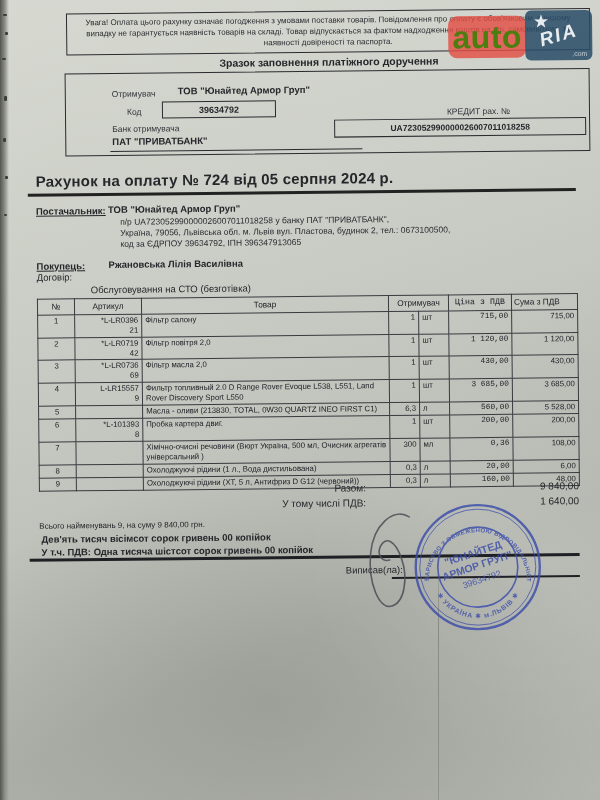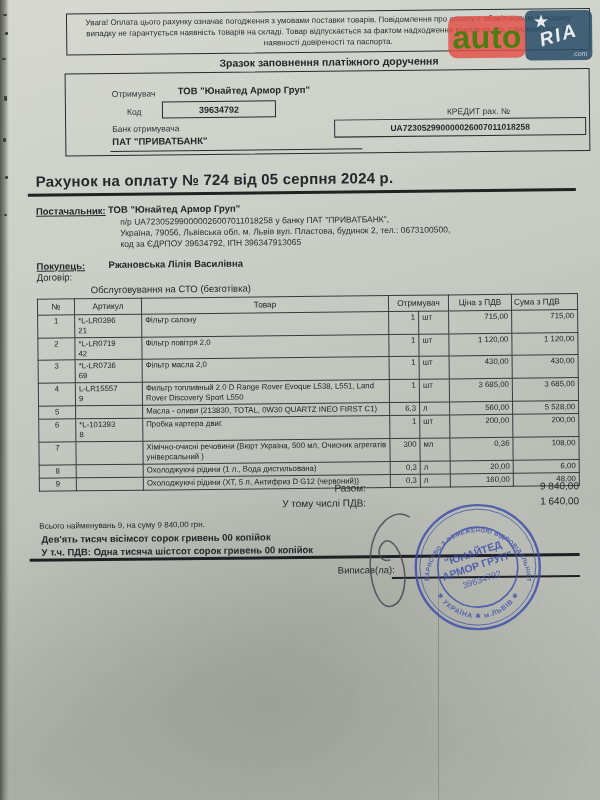--- a/index.html
+++ b/index.html
@@ -55,25 +55,25 @@
   .sup-line{font-size:8.5px;color:#2b2b30;}
 
   
   table.items{position:absolute;left:38px;top:296px;width:541px;border-collapse:collapse;
     table-layout:fixed;}
   table.items th,table.items td{border:1px solid #3a3a40;padding:1px 3px;
     font-size:7.8px;line-height:1.28;vertical-align:top;color:#222228;}
   table.items th{font-size:8.3px;font-weight:normal;text-align:center;vertical-align:middle;
     padding:2px 2px;}
   .col-num{width:32px;text-align:center;}
-  .col-article{width:62px;white-space:pre-line;}
+  .col-article{width:62px;white-space:pre-line;text-align:right;}
   .col-product{width:242px;}
   .col-qty{width:44px;text-align:right;}
   .col-unit{width:16px;}
-  .col-price{width:58px;text-align:right;}
+  .col-price{width:58px;text-align:right;font-family:Liberation Mono, monospace;}
   .col-sum{width:61px;text-align:right;}
 
   
   .tot-lbl{font-size:10px;text-align:right;}
   .tot-val{font-size:10px;text-align:right;}
   .small-line{font-size:8px;}
   .words{font-size:9.5px;font-weight:bold;}
   .thick-line{left:28px;top:556px;width:550px;height:2.5px;background:#1f1f24;}
   .issued-line{left:390px;top:578px;width:188px;height:1.5px;background:#1f1f24;}
   .issued-lbl{font-size:9.5px;}
@@ -239,21 +239,21 @@
   <div class="abs tot-lbl" style="left:38px;top:483px;width:327px;">Разом:</div>
   <div class="abs tot-val" style="left:420px;top:483px;width:158px;">9 840,00</div>
   <div class="abs tot-lbl" style="left:38px;top:498px;width:327px;">У тому числі ПДВ:</div>
   <div class="abs tot-val" style="left:420px;top:498px;width:158px;">1 640,00</div>
 
   <div class="abs small-line" style="left:38px;top:519px;">Всього найменувань 9, на суму 9 840,00 грн.</div>
   <div class="abs words" style="left:40px;top:531px;">Дев'ять тисяч вісімсот сорок гривень 00 копійок</div>
   <div class="abs words" style="left:40px;top:544px;">У т.ч. ПДВ: Одна тисяча шістсот сорок гривень 00 копійок</div>
 
   <div class="abs thick-line"></div>
-  <div class="abs issued-lbl" style="left:292px;top:565px;padding-left:44px;">Виписав(ла):</div>
+  <div class="abs issued-lbl" style="left:300px;top:565px;padding-left:44px;">Виписав(ла):</div>
   <div class="abs issued-line"></div>
 
   <svg class="abs" style="left:358px;top:508px;" width="64" height="112" viewBox="0 0 64 112">
     <path d="M50,10 C34,0 14,18 11,46 C8,76 19,103 32,99 C45,95 48,70 42,52 C36,33 26,29 21,39 C17,47 22,55 30,53" fill="none" stroke="#4b4b55" stroke-width="1.6" stroke-linecap="round" opacity="0.85"></path>
   </svg>
 
   <svg class="abs" style="left:400px;top:501px;opacity:0.82;" width="152" height="140" viewBox="0 0 152 140">
     <defs>
       <path id="ringTop" d="M27,82 A49,49 0 1 1 125,82"></path>
       <path id="ringBottom" d="M29,72 A47,47 0 0 0 123,72"></path>

